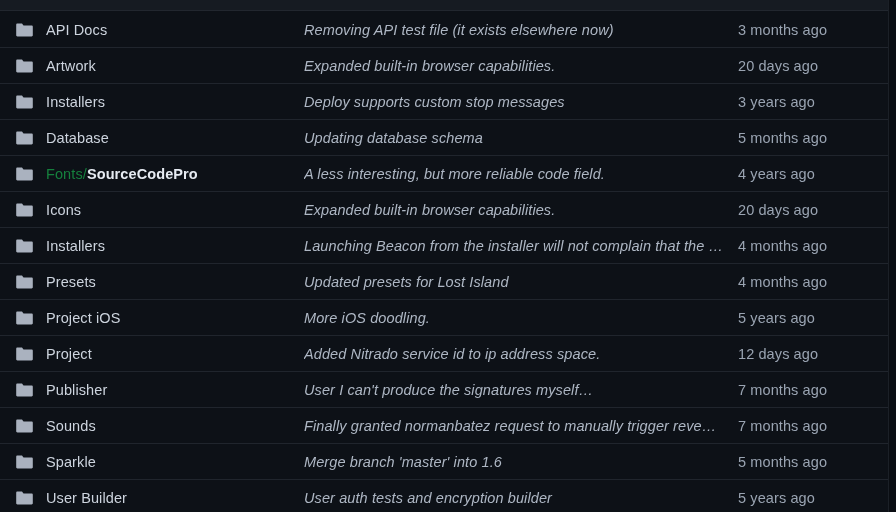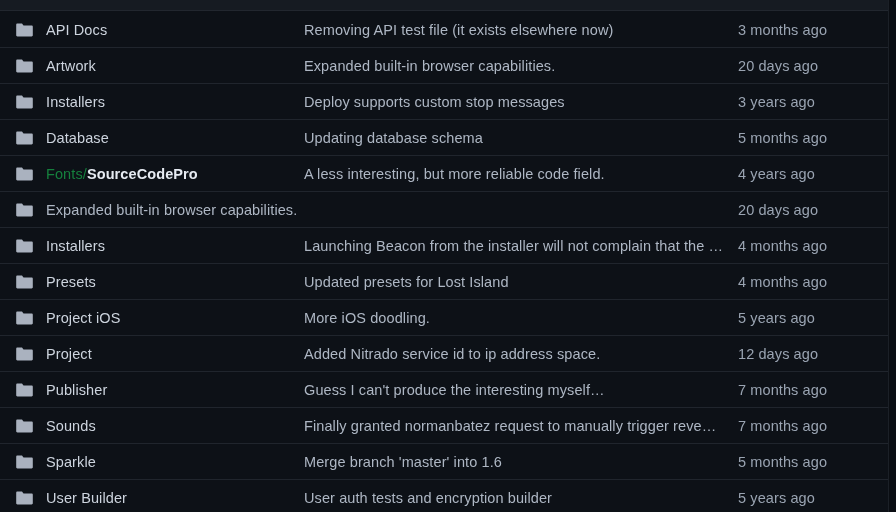--- a/index.html
+++ b/index.html
@@ -89,20 +89,21 @@
     flex: 1 1 auto;
     min-width: 0;
     font-size: 14.5px;
     color: #aeb7c4;
     white-space: nowrap;
     overflow: hidden;
     text-overflow: ellipsis;
     padding-right: 14px;
     box-sizing: border-box;
     letter-spacing: 0.1px;
+    font-style: italic;
   }
 
   .cell-time {
     flex: 0 0 auto;
     width: 150px;
     font-size: 14.5px;
     color: #9aa4b2;
     white-space: nowrap;
     padding-right: 14px;
     box-sizing: border-box;
@@ -178,20 +179,21 @@
         <div class="cell-name"><span class="name-prefix">Fonts/</span><span class="name-leaf">SourceCodePro</span></div>
         <div class="cell-msg">A less interesting, but more reliable code field.</div>
         <div class="cell-time">4 years ago</div>
       </div>
       <div class="row">
         <div class="cell-icon">
           <svg class="folder-icon" viewBox="0 0 17 14" xmlns="http://www.w3.org/2000/svg">
             <path d="M1.4 0.6h4.6l1.5 1.8h8.1c0.7 0 1.2 0.5 1.2 1.2v8.6c0 0.7-0.5 1.2-1.2 1.2H1.4c-0.7 0-1.2-0.5-1.2-1.2V1.8C0.2 1.1 0.7 0.6 1.4 0.6z" fill="#aab2bf"></path>
           </svg>
         </div>
+        <div class="cell-name">Icons</div>
         <div class="cell-msg">Expanded built-in browser capabilities.</div>
         <div class="cell-time">20 days ago</div>
       </div>
       <div class="row">
         <div class="cell-icon">
           <svg class="folder-icon" viewBox="0 0 17 14" xmlns="http://www.w3.org/2000/svg">
             <path d="M1.4 0.6h4.6l1.5 1.8h8.1c0.7 0 1.2 0.5 1.2 1.2v8.6c0 0.7-0.5 1.2-1.2 1.2H1.4c-0.7 0-1.2-0.5-1.2-1.2V1.8C0.2 1.1 0.7 0.6 1.4 0.6z" fill="#aab2bf"></path>
           </svg>
         </div>
         <div class="cell-name">Installers</div>
@@ -228,21 +230,21 @@
         <div class="cell-msg">Added Nitrado service id to ip address space.</div>
         <div class="cell-time">12 days ago</div>
       </div>
       <div class="row">
         <div class="cell-icon">
           <svg class="folder-icon" viewBox="0 0 17 14" xmlns="http://www.w3.org/2000/svg">
             <path d="M1.4 0.6h4.6l1.5 1.8h8.1c0.7 0 1.2 0.5 1.2 1.2v8.6c0 0.7-0.5 1.2-1.2 1.2H1.4c-0.7 0-1.2-0.5-1.2-1.2V1.8C0.2 1.1 0.7 0.6 1.4 0.6z" fill="#aab2bf"></path>
           </svg>
         </div>
         <div class="cell-name">Publisher</div>
-        <div class="cell-msg">Guess I can't produce the interesting myself…</div>
+        <div class="cell-msg">User I can't produce the signatures myself…</div>
         <div class="cell-time">7 months ago</div>
       </div>
       <div class="row">
         <div class="cell-icon">
           <svg class="folder-icon" viewBox="0 0 17 14" xmlns="http://www.w3.org/2000/svg">
             <path d="M1.4 0.6h4.6l1.5 1.8h8.1c0.7 0 1.2 0.5 1.2 1.2v8.6c0 0.7-0.5 1.2-1.2 1.2H1.4c-0.7 0-1.2-0.5-1.2-1.2V1.8C0.2 1.1 0.7 0.6 1.4 0.6z" fill="#aab2bf"></path>
           </svg>
         </div>
         <div class="cell-name">Sounds</div>
         <div class="cell-msg">Finally granted normanbatez request to manually trigger revenge mode.</div>

